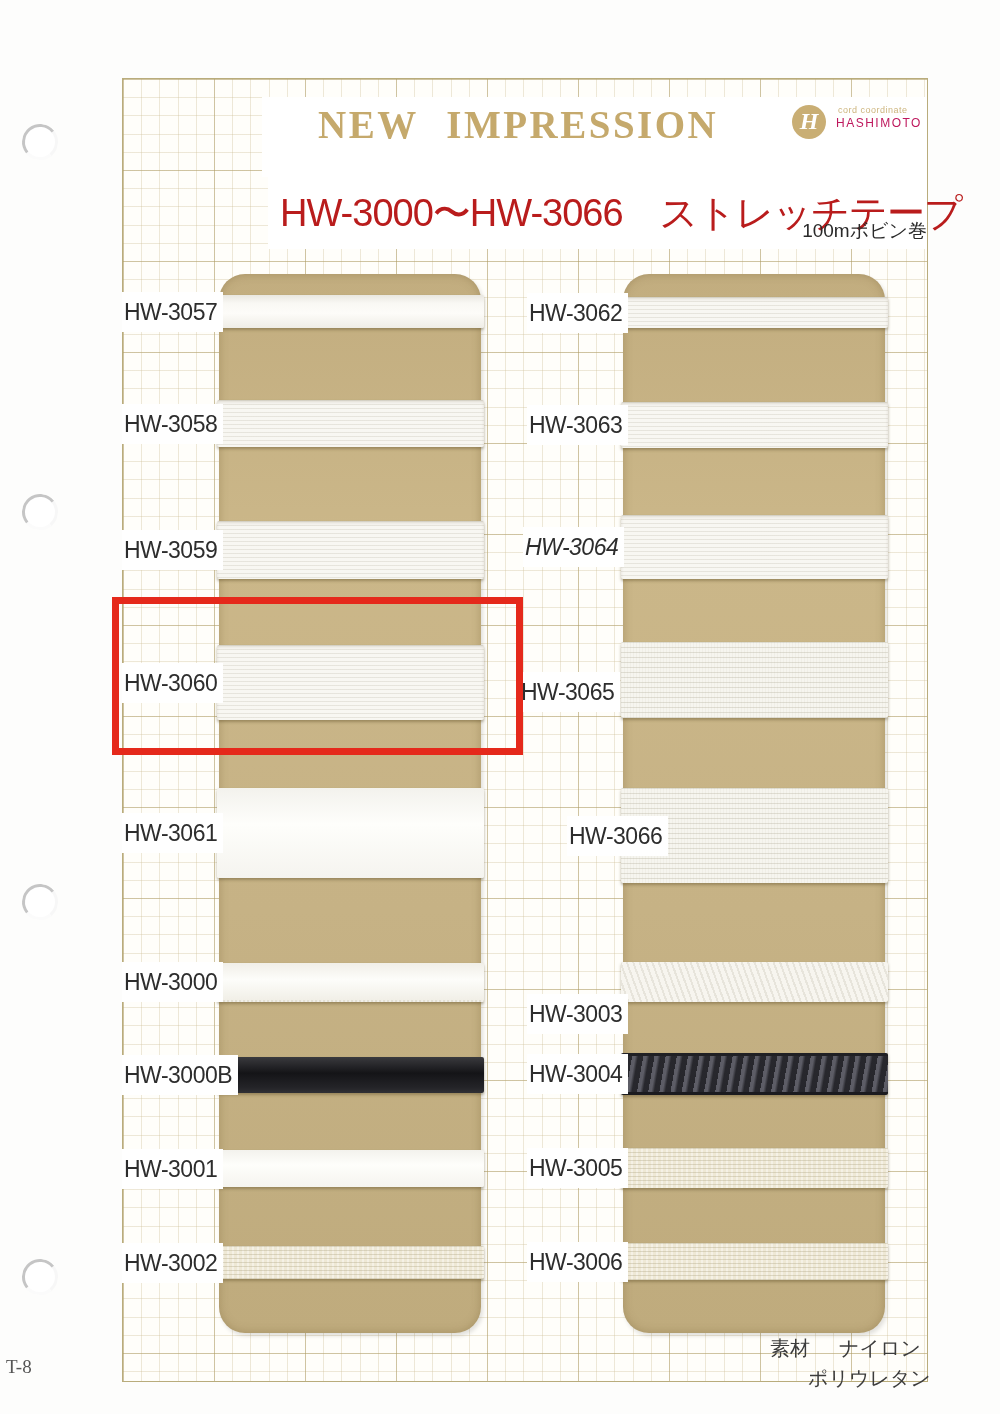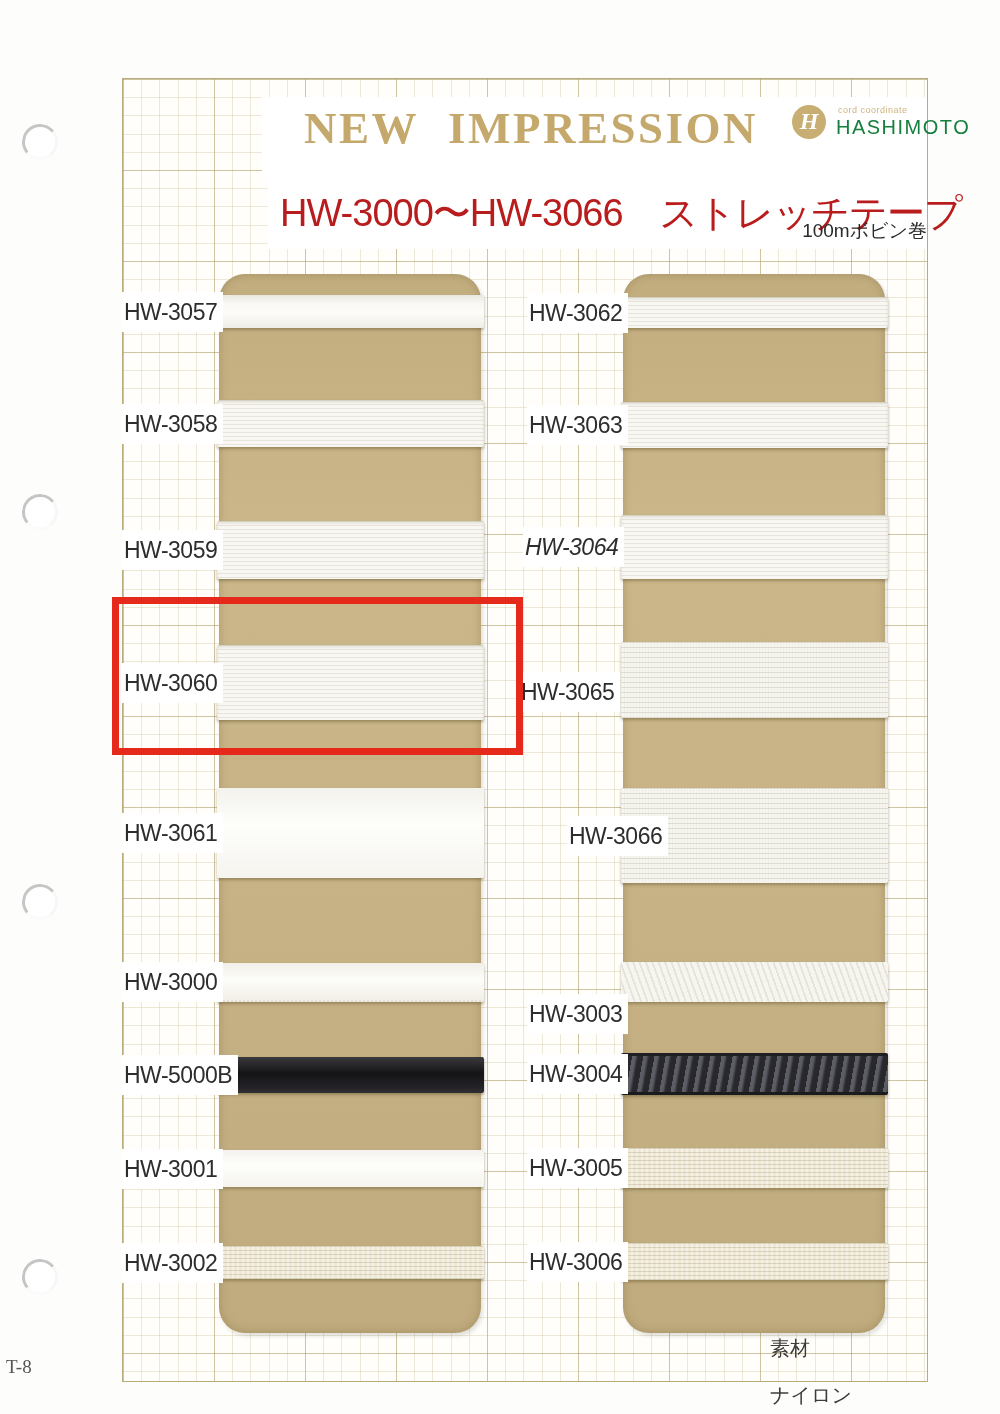--- a/index.html
+++ b/index.html
@@ -29,23 +29,23 @@
     border-right-color:rgba(225,225,225,.25);
     border-bottom-color:rgba(235,235,235,.18);
     transform:rotate(6deg);
     background:#fff;
   }
   
   .chip{position:absolute;background:#ffffff;}
   .title-chip{left:262px;top:97px;width:665px;height:80px;}
   .subtitle-chip{left:268px;top:177px;width:659px;height:72px;}
   .page-title{
-    position:absolute;left:304px;top:104px;
+    position:absolute;left:318px;top:104px;
     font-family:"Liberation Serif", serif;
-    font-weight:bold;font-size:45px;line-height:1.1;
+    font-weight:bold;font-size:39px;line-height:1.1;
     letter-spacing:2.5px;word-spacing:16px;
     color:#c5a96c;
     white-space:nowrap;
   }
   .subtitle{
     position:absolute;left:280px;top:188px;
     font-size:38px;letter-spacing:-1px;color:#b91c1c;white-space:nowrap;
   }
   .winding-note{
     position:absolute;left:790px;top:218px;width:137px;
@@ -58,21 +58,21 @@
     background:#c9ae74;color:#ffffff;
     font-family:"Liberation Serif", serif;font-style:italic;font-weight:bold;
     font-size:24px;line-height:32px;text-align:center;
   }
   .logo-tagline{
     position:absolute;left:46px;top:2px;
     font-size:9px;letter-spacing:.5px;color:#cdb57e;white-space:nowrap;
   }
   .logo-name{
     position:absolute;left:44px;top:13px;
-    font-size:20px;letter-spacing:1.5px;color:#15803d;white-space:nowrap;
+    font-size:12px;letter-spacing:1.5px;color:#be185d;white-space:nowrap;
   }
   
   .panel{
     position:absolute;top:274px;height:1059px;border-radius:26px;
     background:linear-gradient(180deg,#c2ad7f,#cbb789 25%,#c6b285 60%,#bfab7d);
     box-shadow:inset 0 0 10px rgba(120,100,55,.38), 2px 3px 4px rgba(0,0,0,.12);
   }
   
   .tape{
     position:absolute;border-radius:2px;
@@ -115,21 +115,21 @@
   
   .sample-label{
     position:absolute;height:40px;line-height:40px;
     background:#ffffff;padding:0 6px 0 2px;min-width:90px;
     font-size:23px;letter-spacing:-.5px;color:#2d2d2d;white-space:nowrap;
   }
   
   .highlight-box{position:absolute;border-style:solid;border-width:7px;background:transparent;}
   
   .materials{position:absolute;left:770px;top:1335px;font-size:20px;color:#3c3c3c;}
-  .materials .row1{display:flex;gap:20px;flex-direction:column;}
+  .materials .row1{display:flex;gap:29px;}
   .materials .row2{margin-left:38px;margin-top:3px;}
   .page-code{
     position:absolute;left:6px;top:1356px;
     font-family:"Liberation Serif", serif;font-size:19px;color:#555;
   }
 </style>
 </head>
 <body>
 
 <div class="page">
@@ -165,21 +165,21 @@
       <div class="sample-label" style="left: 122px; top: 403.5px;">HW-3058</div>
       <div class="tape style-knit-white" style="left: 217px; width: 267px; top: 521px; height: 58px;"></div>
       <div class="sample-label" style="left: 122px; top: 530px;">HW-3059</div>
       <div class="tape style-knit-white" style="left: 217px; width: 267px; top: 645px; height: 75px;"></div>
       <div class="sample-label" style="left: 122px; top: 662.5px;">HW-3060</div>
       <div class="tape style-smooth-white" style="left: 217px; width: 267px; top: 788px; height: 90px;"></div>
       <div class="sample-label" style="left: 122px; top: 813px;">HW-3061</div>
       <div class="tape style-picot-white" style="left: 217px; width: 267px; top: 963px; height: 37px;"></div>
       <div class="sample-label" style="left: 122px; top: 961.5px;">HW-3000</div>
       <div class="tape style-satin-black" style="left: 217px; width: 267px; top: 1057px; height: 36px;"></div>
-      <div class="sample-label" style="left: 122px; top: 1055px;">HW-5000B</div>
+      <div class="sample-label" style="left: 122px; top: 1055px;">HW-3000B</div>
       <div class="tape style-smooth-white" style="left: 217px; width: 267px; top: 1150px; height: 37px;"></div>
       <div class="sample-label" style="left: 122px; top: 1148.5px;">HW-3001</div>
       <div class="tape style-herringbone-cream" style="left: 217px; width: 267px; top: 1246px; height: 33px;"></div>
       <div class="sample-label" style="left: 122px; top: 1242.5px;">HW-3002</div>
       <div class="panel" style="left: 623px; width: 262px;"></div>
       <div class="tape style-knit-white" style="left: 621px; width: 267px; top: 297px; height: 31px;"></div>
       <div class="sample-label" style="left: 527px; top: 292.5px; text-align: center;">HW-3062</div>
       <div class="tape style-knit-white" style="left: 621px; width: 267px; top: 402px; height: 46px;"></div>
       <div class="sample-label" style="left: 527px; top: 405px;">HW-3063</div>
       <div class="tape style-knit-white" style="left: 621px; width: 267px; top: 515px; height: 64px;"></div>

